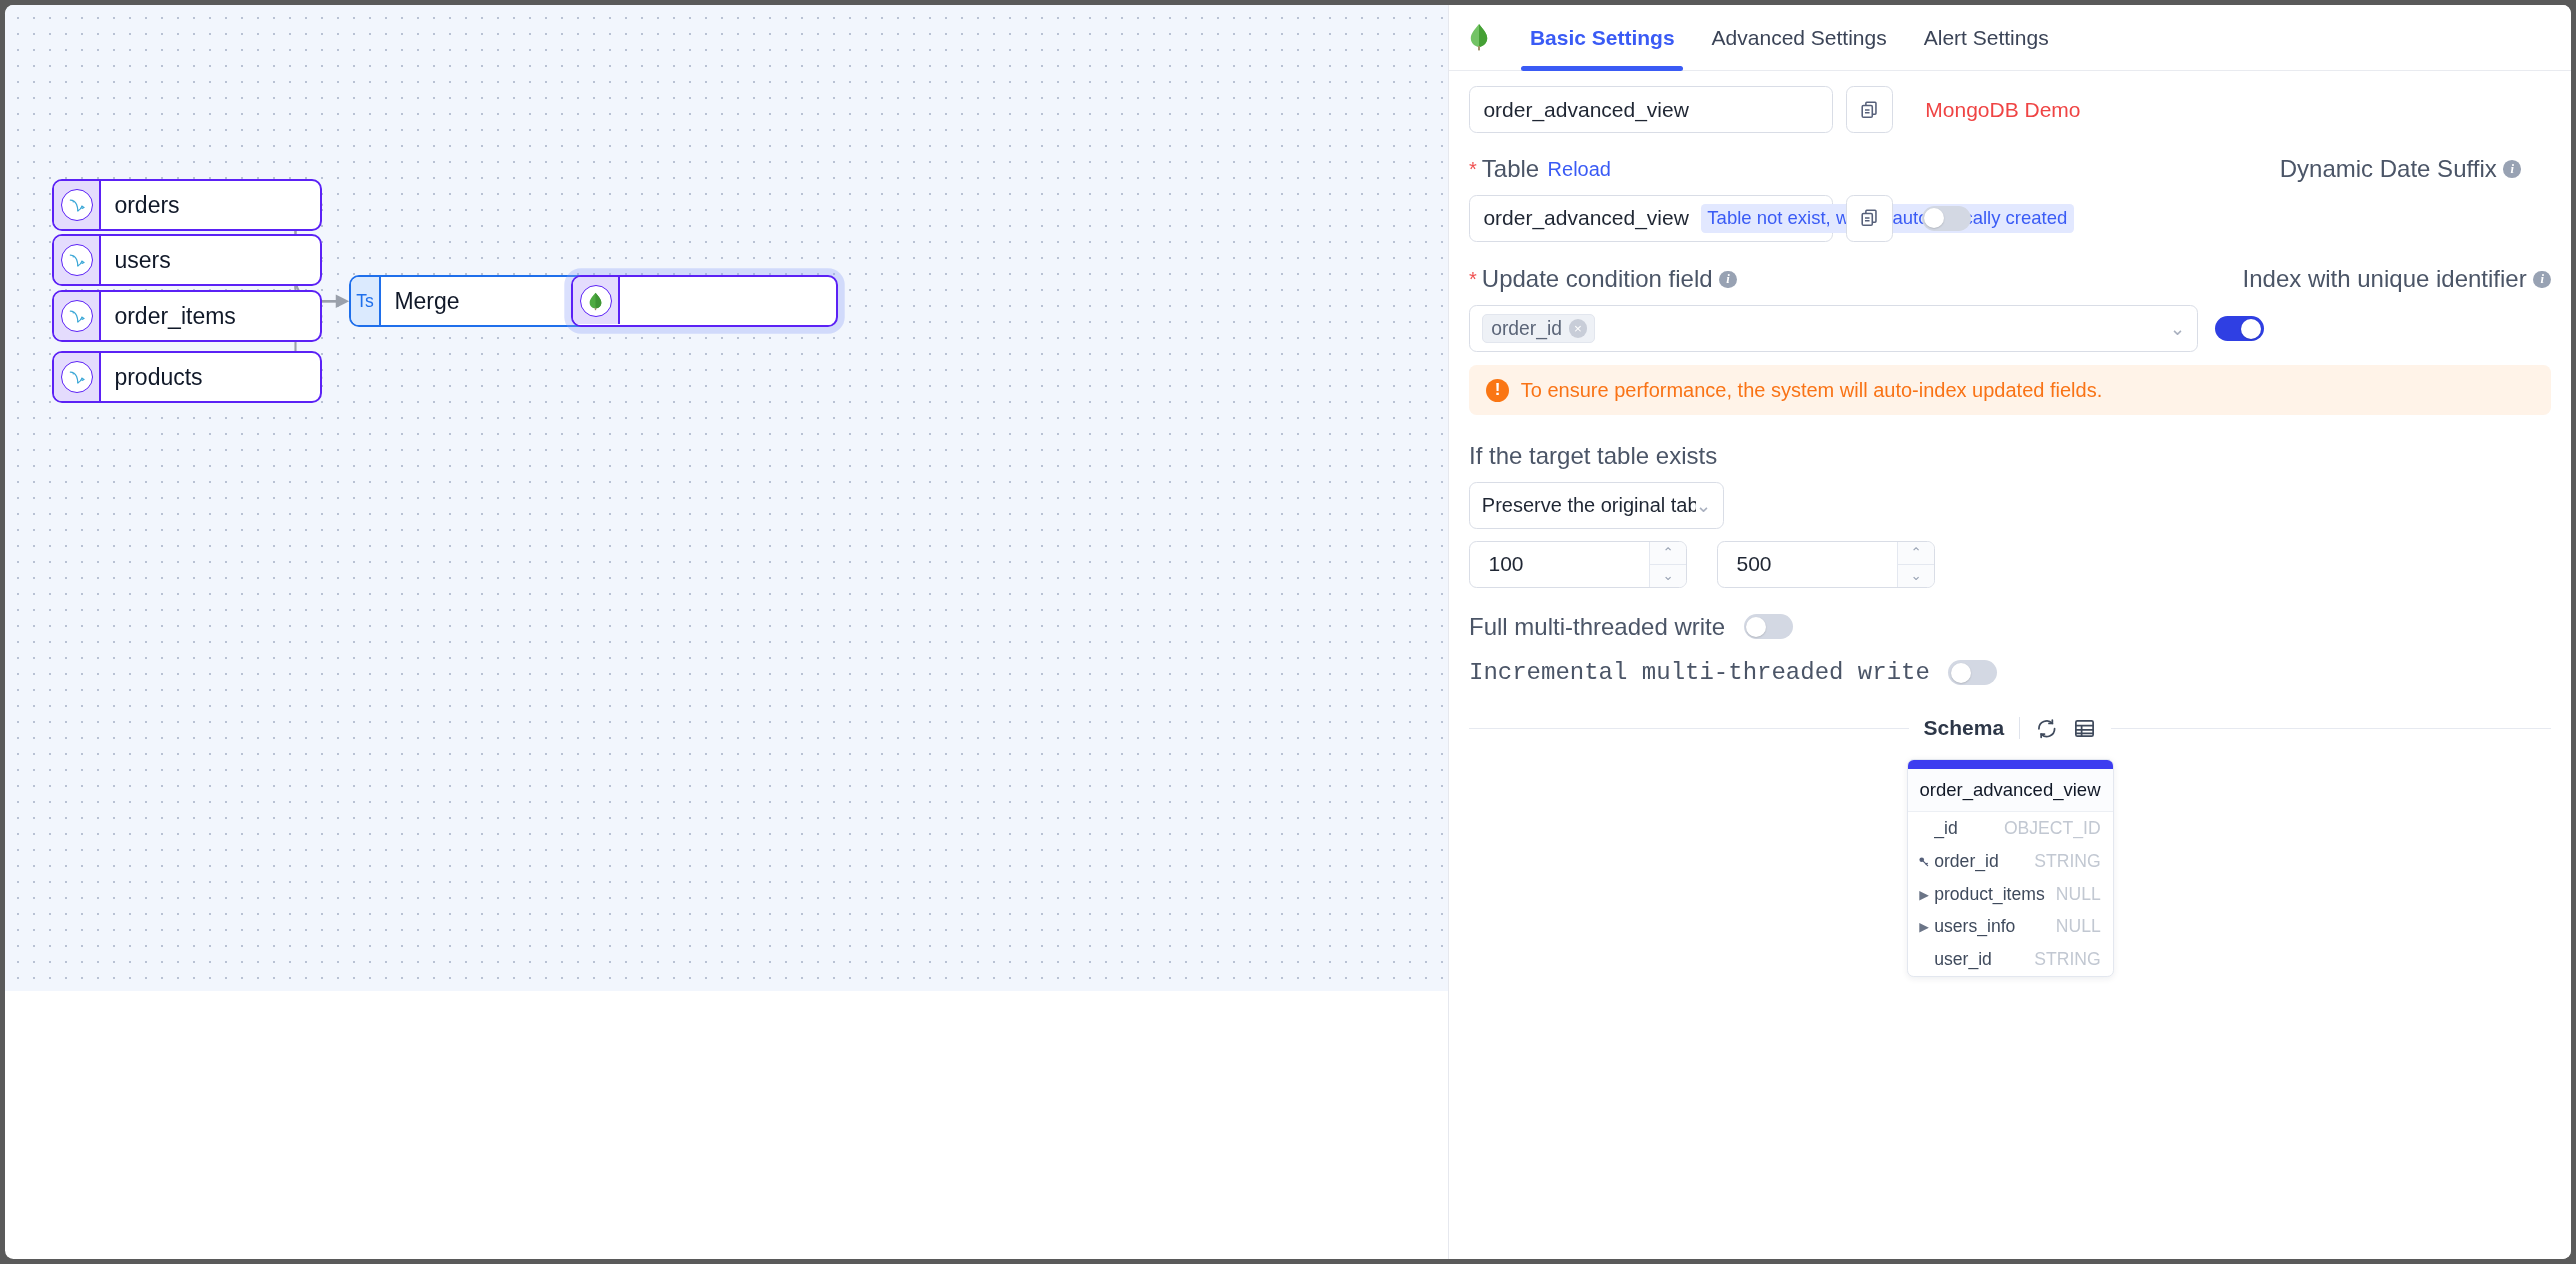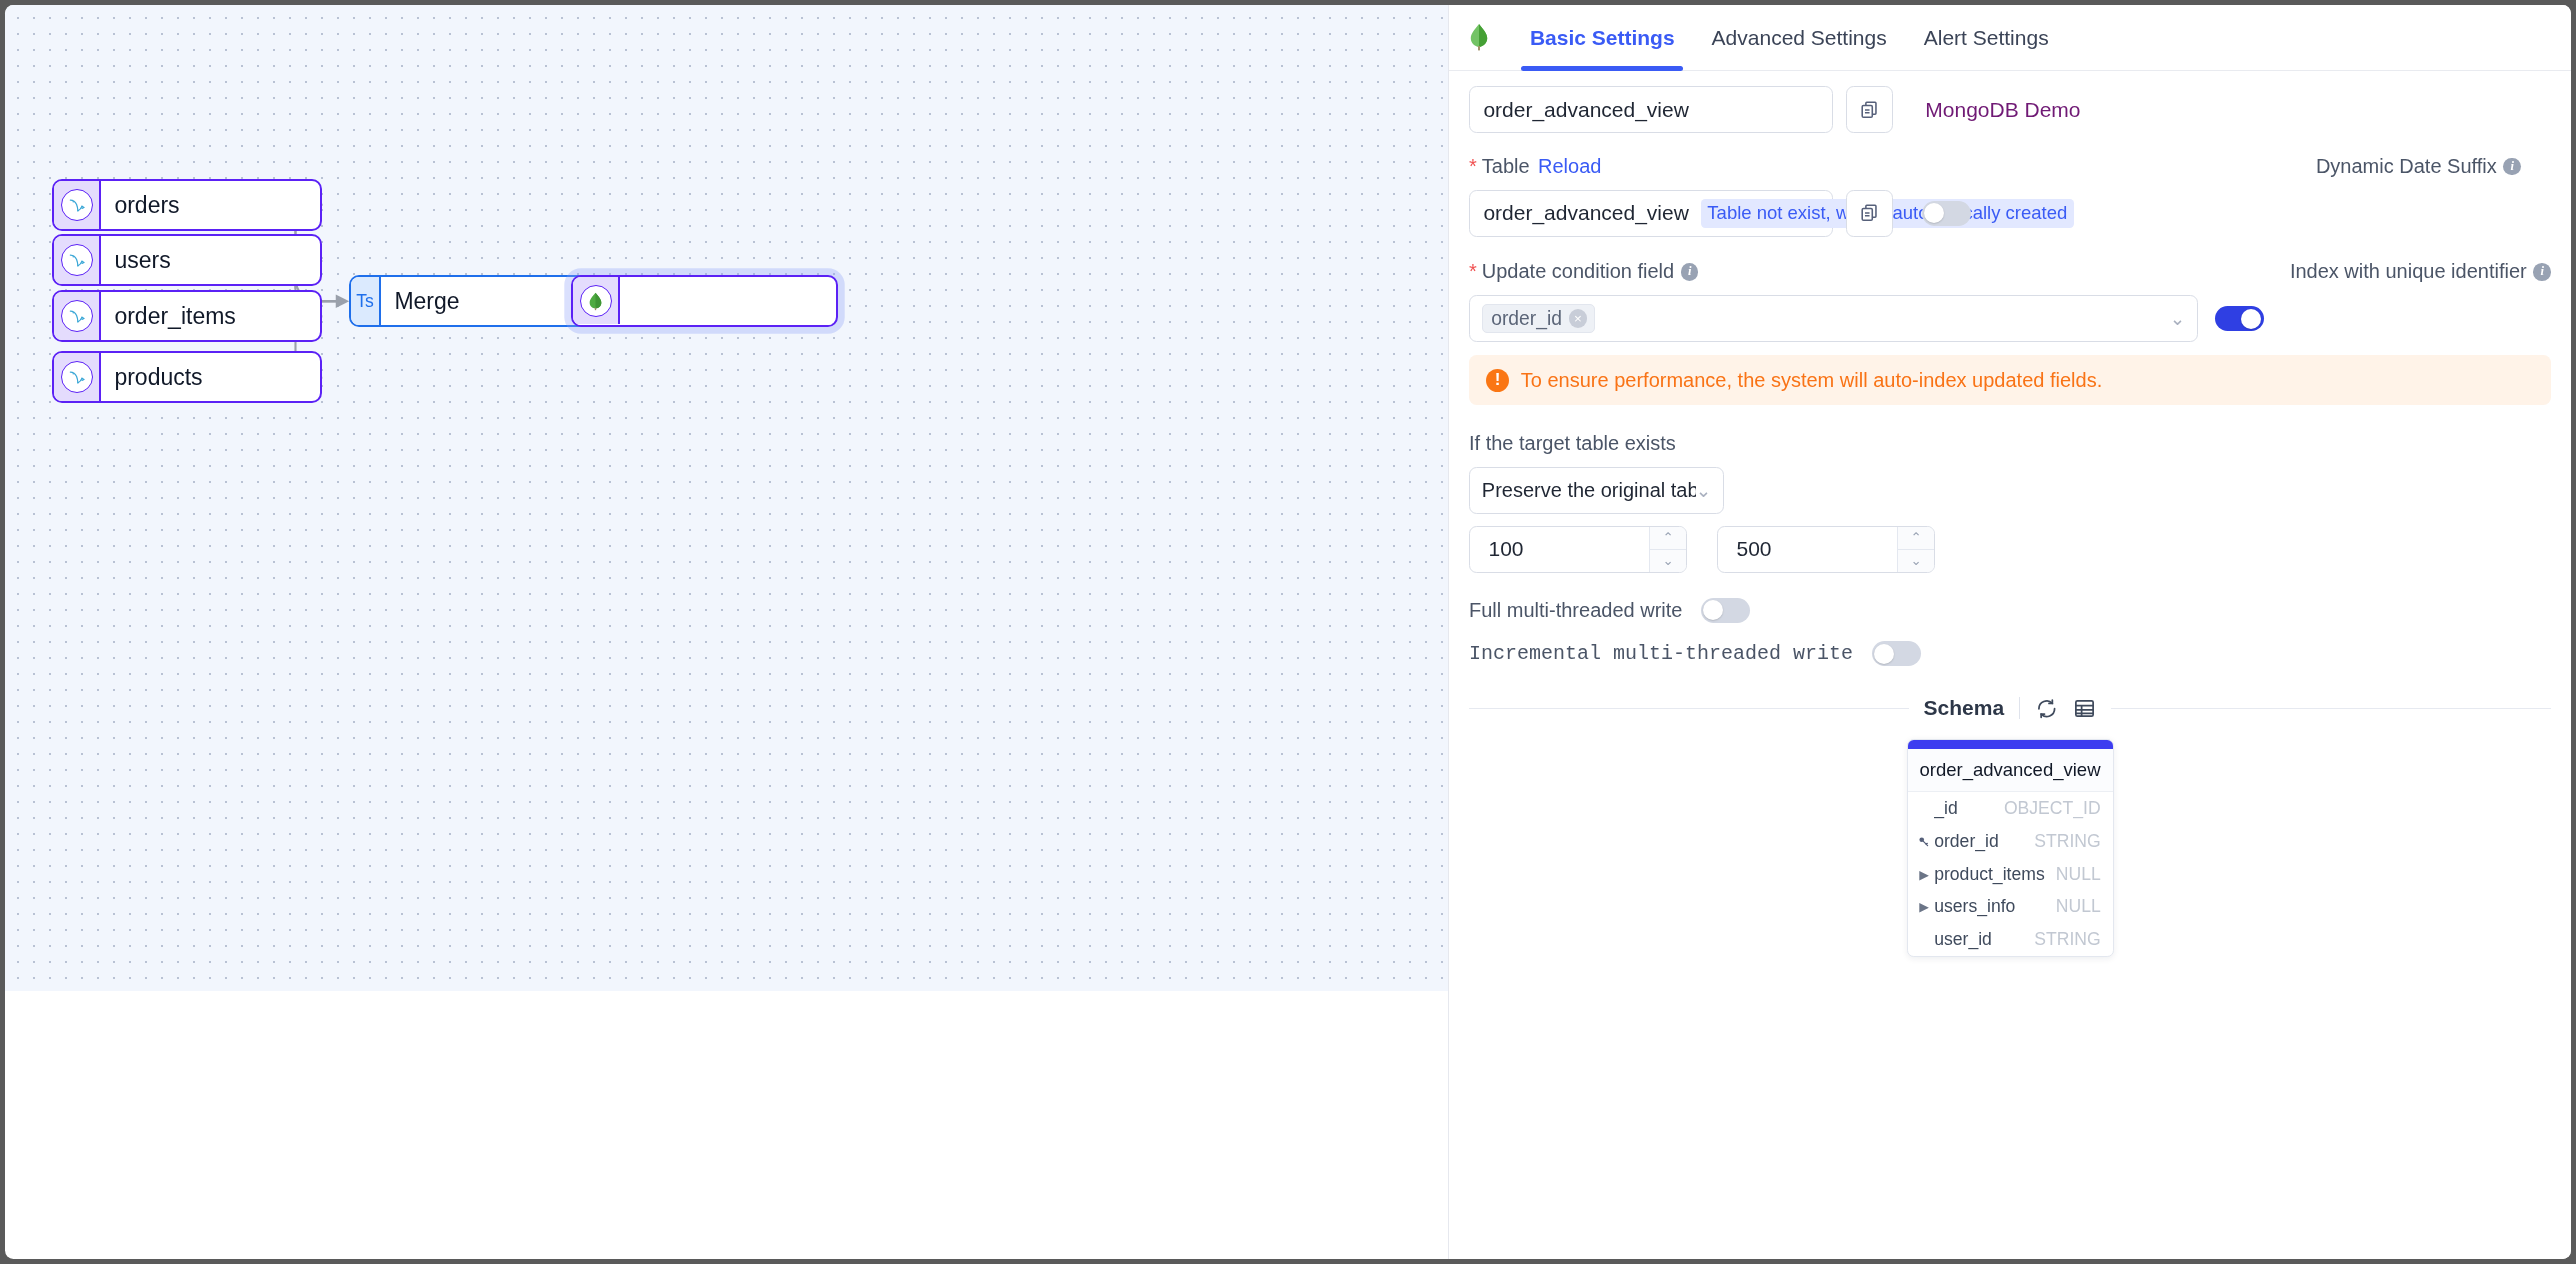--- a/index.html
+++ b/index.html
@@ -138,23 +138,23 @@
     color: #1f2633;
   }
   .icon-btn {
     width: 47px; height: 47px;
     border: 0.8px solid #d9dde6;
     border-radius: 7.6px;
     background: #fff;
     display: flex; align-items: center; justify-content: center;
     cursor: pointer;
   }
-  .side-text { font-size: 21px; color: #701a75; margin-left: 18.5px; white-space: nowrap; }
-
-  .lbl { font-size: 20px; color: #4b5567; white-space: nowrap; }
+  .side-text { font-size: 21px; color: #ef4444; margin-left: 18.5px; white-space: nowrap; }
+
+  .lbl { font-size: 24px; color: #4b5567; white-space: nowrap; }
   .req-star { color: #f05252; margin-right: 5px; font-size: 20px; }
   .link { color: #3a5bf5; font-size: 20px; cursor: pointer; margin-left: 8.4px; }
 
   .info-i {
     display: inline-flex; align-items:center; justify-content:center;
     width: 17.6px; height: 17.6px; border-radius: 50%;
     background: #98a2b3; color:#fff; font-size: 12.6px; font-style: italic;
     font-family: "Liberation Serif", serif;
     margin-left: 6.7px; font-weight: 700; vertical-align: middle;
   }

